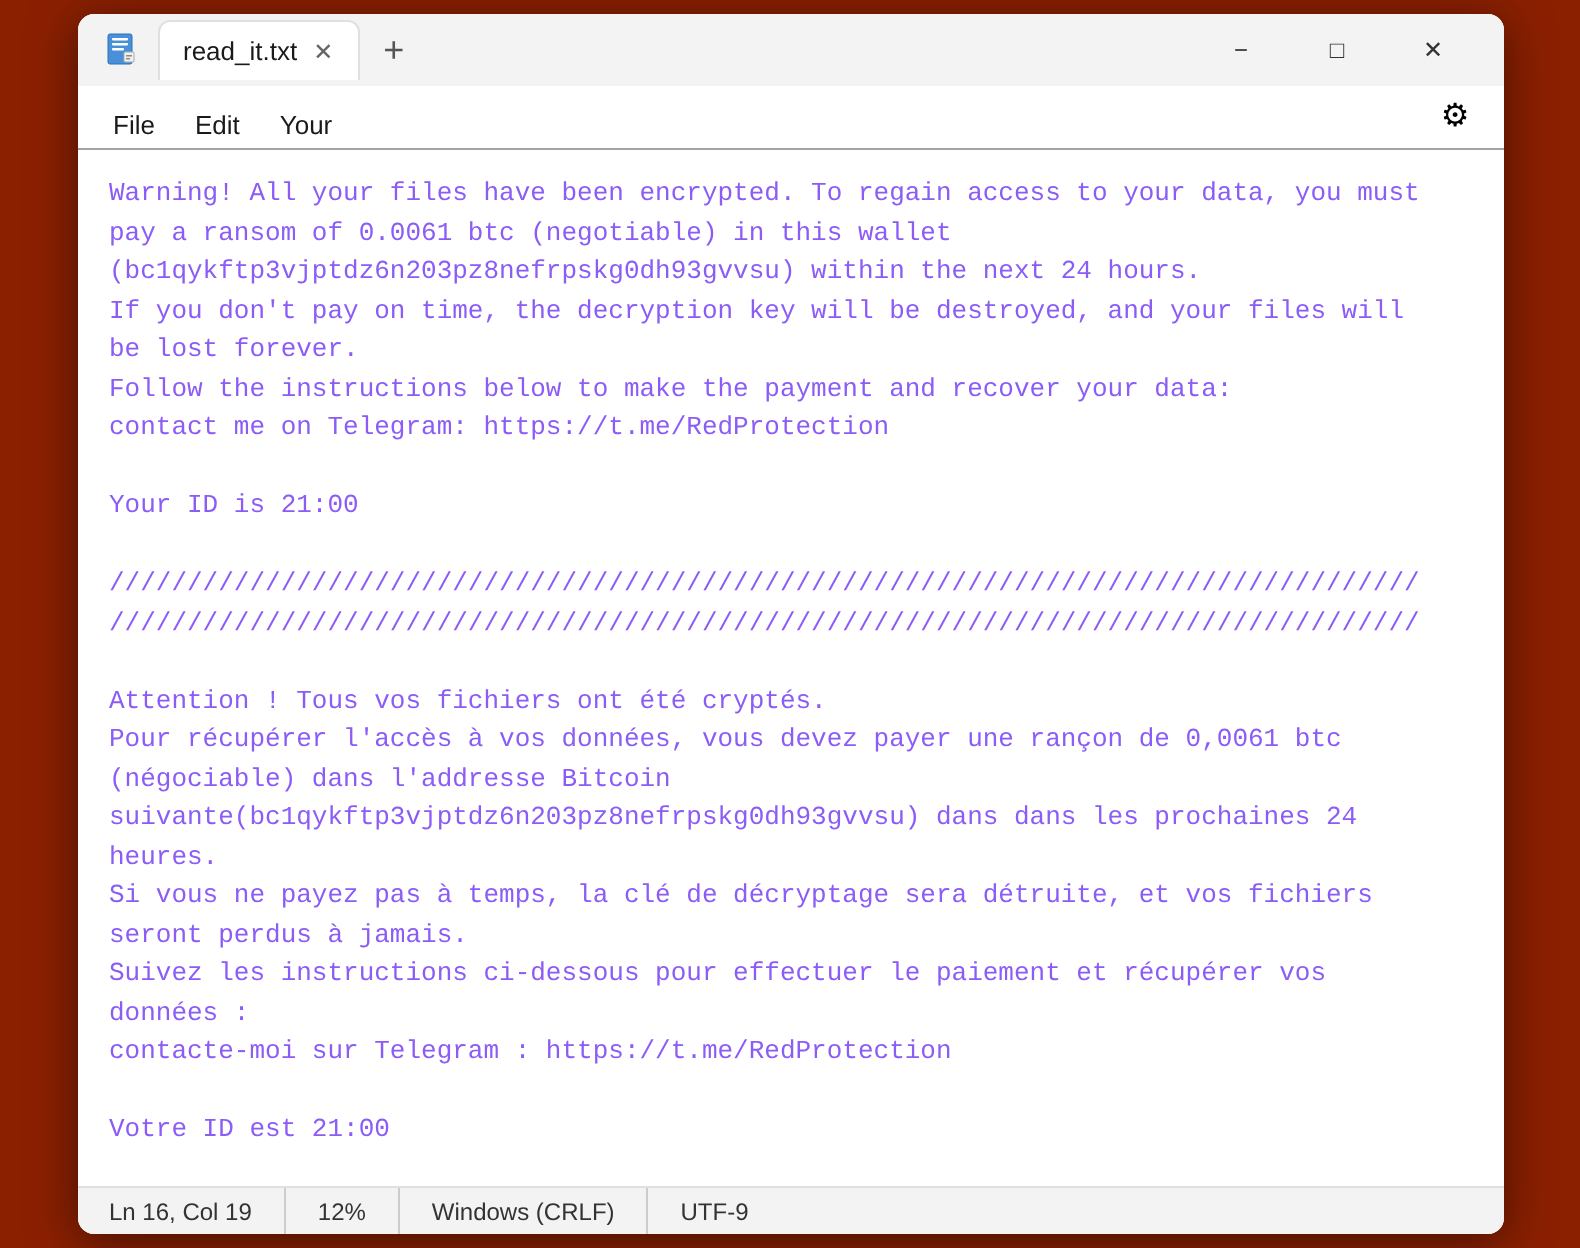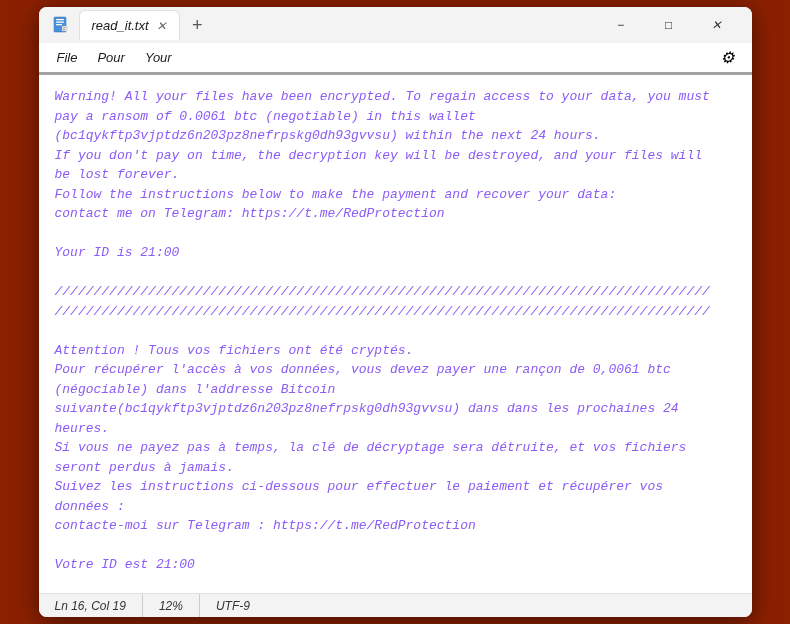--- a/index.html
+++ b/index.html
@@ -17,21 +17,20 @@
 
     .window {
       width: 713px;
       height: 610px;
       background: #f3f3f3;
       border-radius: 8px;
       box-shadow: 0 4px 24px rgba(0,0,0,0.5);
       display: flex;
       flex-direction: column;
       overflow: hidden;
-      font-style: italic;
     }
 
     
     .titlebar {
       background: #f3f3f3;
       height: 36px;
       display: flex;
       align-items: center;
       padding: 0 12px;
       flex-shrink: 0;
@@ -100,24 +99,24 @@
       border-radius: 4px;
       font-size: 12px;
       color: #333;
     }
 
     
     .menubar {
       background: white;
       height: 32px;
       display: flex;
-      align-items: center;
+      align-items: flex-end;
       padding: 0 8px;
       flex-shrink: 0;
-      border-bottom: 3px solid #a3a3a3;
+      border-bottom: 1px solid #a3a3a3;
     }
 
     .menu-item {
       padding: 4px 10px;
       font-size: 13px;
       color: #1a1a1a;
       cursor: pointer;
       border-radius: 4px;
     }
 
@@ -199,21 +198,21 @@
     <div class="titlebar-spacer"></div>
     <div class="window-controls">
       <div class="win-btn">−</div>
       <div class="win-btn">□</div>
       <div class="win-btn close">✕</div>
     </div>
   </div>
 
   <div class="menubar">
     <div class="menu-item">File</div>
-    <div class="menu-item">Pour</div>
+    <div class="menu-item">Edit</div>
     <div class="menu-item">Your</div>
     <div class="menu-spacer"></div>
     <div class="menu-gear">⚙</div>
   </div>
 
   <div class="editor">Warning! All your files have been encrypted. To regain access to your data, you must
 pay a ransom of 0.0061 btc (negotiable) in this wallet
 (bc1qykftp3vjptdz6n203pz8nefrpskg0dh93gvvsu) within the next 24 hours.
 If you don't pay on time, the decryption key will be destroyed, and your files will
 be lost forever.
@@ -234,16 +233,17 @@
 seront perdus à jamais.
 Suivez les instructions ci-dessous pour effectuer le paiement et récupérer vos
 données :
 contacte-moi sur Telegram : https://t.me/RedProtection
 
 Votre ID est 21:00</div>
 
   <div class="statusbar">
     <div class="status-item">Ln 16, Col 19</div>
     <div class="status-item">12%</div>
+    <div class="status-item">Windows (CRLF)</div>
     <div class="status-item">UTF-9</div>
   </div>
 
 </div>
 
 </body></html>

